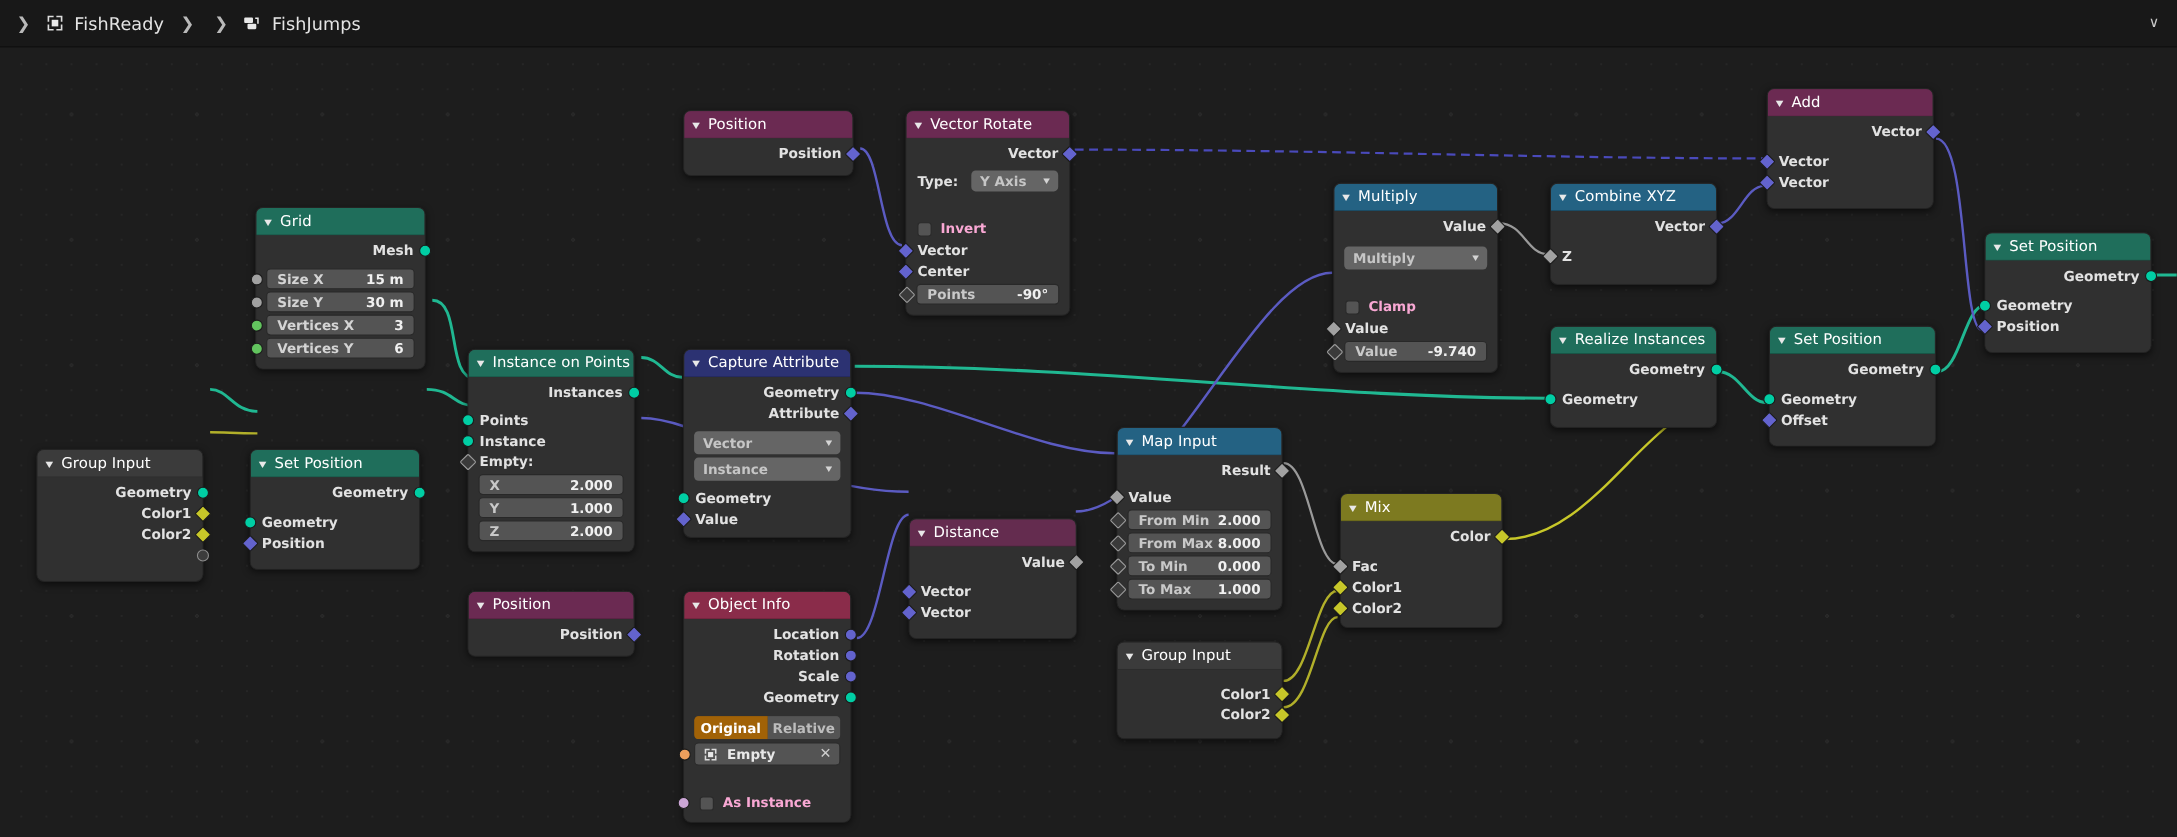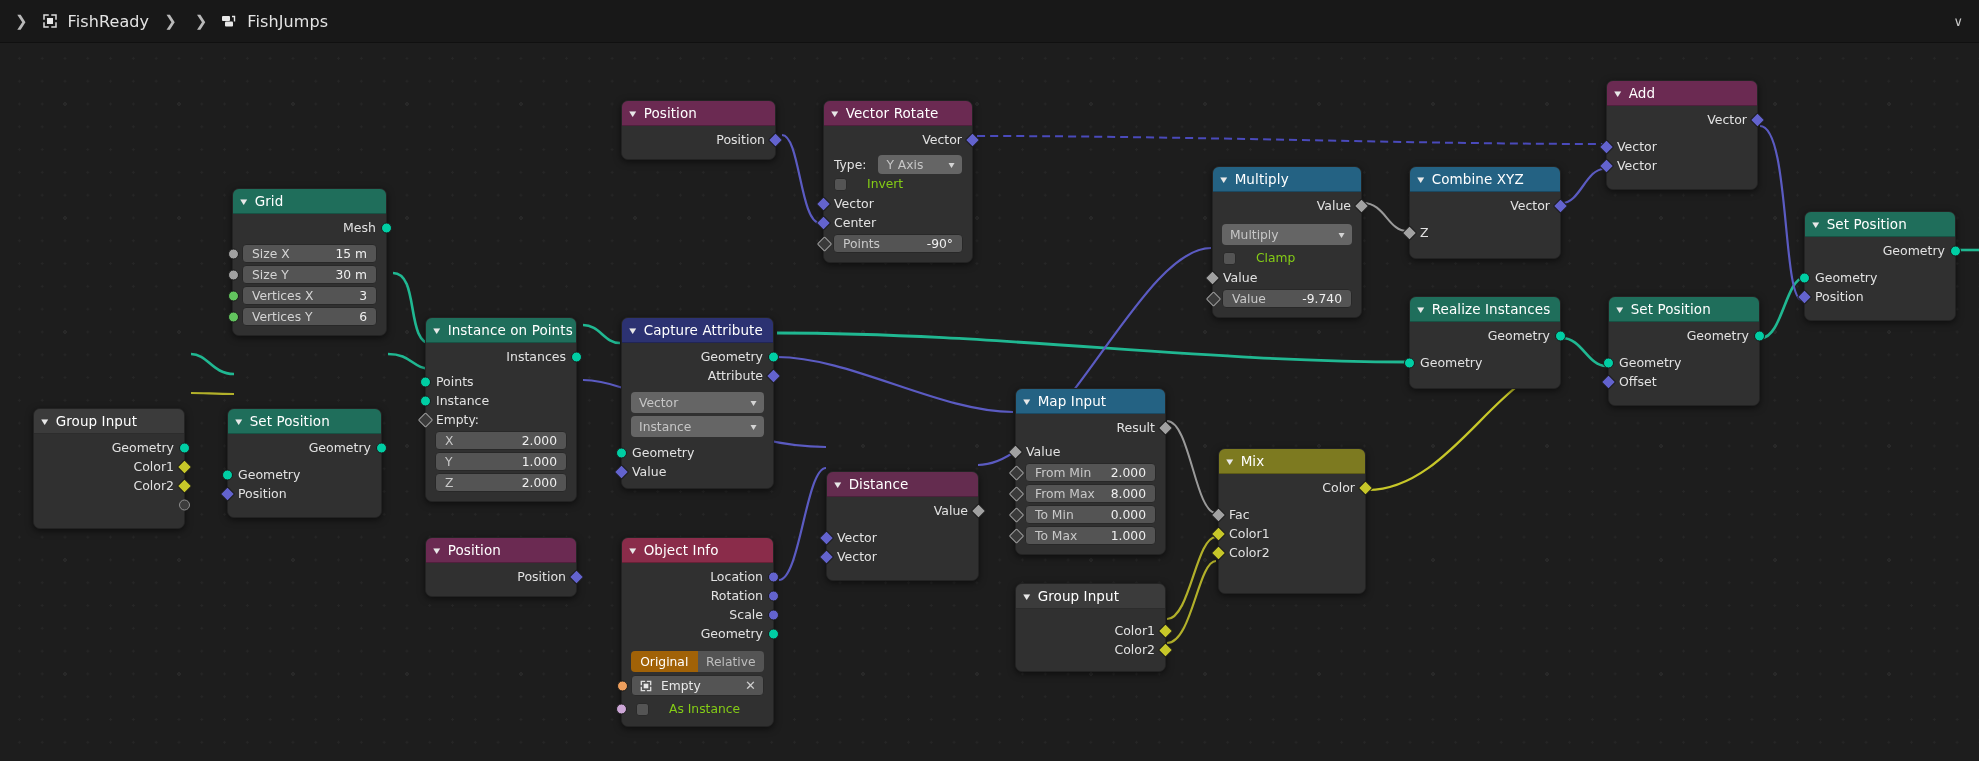--- a/index.html
+++ b/index.html
@@ -106,20 +106,21 @@
   .node-header .hcaret {
     font-size: 11px;
     margin-right: 8px;
     color: #e8e8e8;
     transform: scaleX(1.25);
   }
   .node-body {
     padding: 4px 0 7px 0;
     border-radius: 0 0 6px 6px;
     background: #303030;
+    font-weight: bold;
   }
 
   .h-geo  { background: #1f6e5b; }
   .h-vec  { background: #6b2a52; }
   .h-vec2 { background: #642c4f; }
   .h-attr { background: #2c3272; }
   .h-conv { background: #246283; }
   .h-color{ background: #7d7a20; }
   .h-input{ background: #3b3b3b; }
   .h-objinfo { background: #8a2c4a; }
@@ -203,26 +204,27 @@
     gap: 10px;
     padding: 0 10px;
     height: 19px;
     font-size: 12.3px;
     color: #e2e2e2;
     position: relative;
   }
 
   .checkrow {
     display: flex; align-items: center;
-    gap: 20px;
+    gap: 8px;
     padding: 0 10px;
     height: 20px;
     font-size: 12.3px;
-    color: #84cc16;
+    color: #f9a8d4;
     position: relative;
+    margin-top: 24px;
   }
   .checkbox {
     width: 13px; height: 13px;
     border-radius: 3px;
     background: #545454;
     border: 1px solid #2a2a2a;
   }
 
   .toggle-group {
     margin: 4px 9px 3px 9px;
@@ -711,21 +713,21 @@
           <span class="wval">-9.740</span>
         </div>
       </div>
     </div>
 
     <div class="node" style="left:1218px; top:405px; width:148px;">
       <div class="node-header h-color">
         <span class="hcaret">▾</span>
         <span>Mix</span>
       </div>
-      <div class="node-body" style="padding-bottom:31px;">
+      <div class="node-body" style="padding-bottom:8px;">
         <div class="row out">
           <span class="row-label">Color</span>
           <span class="sock diamond right s-color"></span>
         </div>
         <div style="height:8px"></div>
         <div class="row in">
           <span class="sock diamond left s-float"></span>
           <span class="row-label">Fac</span>
         </div>
         <div class="row in">

